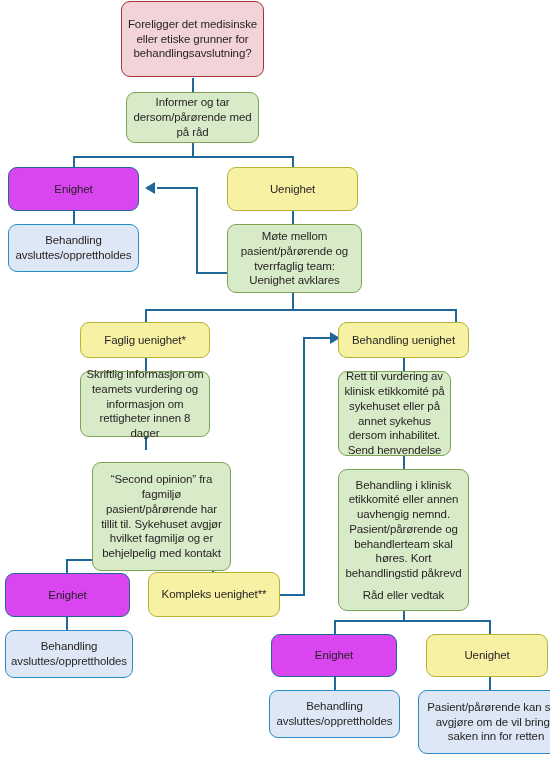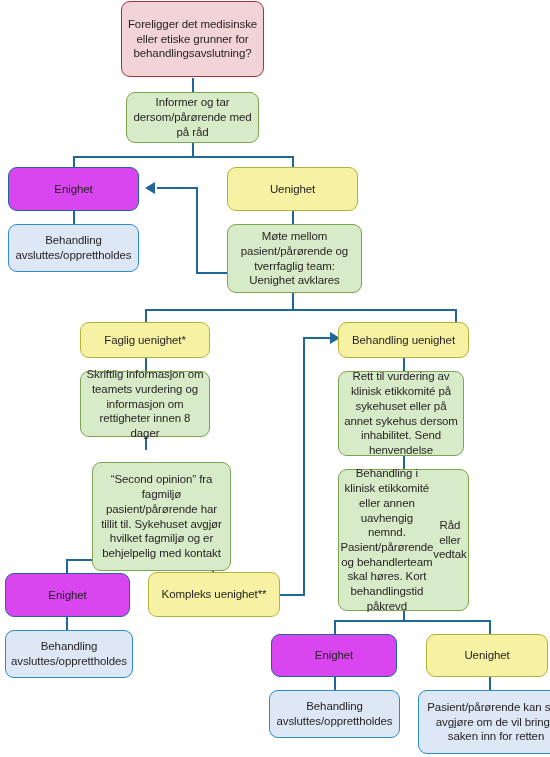--- a/index.html
+++ b/index.html
@@ -144,23 +144,23 @@
   <div class="node n-green" style="left:76px;  top:462px; width:139px; height:109px;margin-left:16px;">“Second opinion” fra fagmiljø pasient/pårørende har tillit til. Sykehuset avgjør hvilket fagmiljø og er behjelpelig med kontakt</div>
 
   <div class="node n-purple" style="left:5px;   top:573px; width:125px; height:44px;">Enighet</div>
 
   <div class="node n-blue" style="left:5px;   top:630px; width:128px; height:48px;">Behandling avsluttes/opprettholdes</div>
 
   <div class="node n-yellow" style="left:148px; top:572px; width:132px; height:45px;">Kompleks uenighet**</div>
 
   <div class="node n-yellow" style="left:338px; top:322px; width:131px; height:36px;">Behandling uenighet</div>
 
-  <div class="node n-green" style="left:338px; top:371px; width:126px; height:85px;">Rett til vurdering av klinisk etikkomité på sykehuset eller på annet sykehus dersom inhabilitet. Send henvendelse</div>
+  <div class="node n-green" style="left:338px; top:371px; width:113px; height:85px;">Rett til vurdering av klinisk etikkomité på sykehuset eller på annet sykehus dersom inhabilitet. Send henvendelse</div>
 
-  <div class="node n-green" style="left:338px; top:469px; width:131px; height:142px; flex-direction:row;">
+  <div class="node n-green" style="left:338px; top:469px; width:131px; height:142px; flex-direction:column;">
     <span class="para">Behandling i klinisk etikkomité eller annen uavhengig nemnd. Pasient/pårørende og behandlerteam skal høres. Kort behandlingstid påkrevd</span>
     <span class="gap"></span>
     <span class="para">Råd eller vedtak</span>
   </div>
 
   <div class="node n-purple" style="left:271px; top:634px; width:126px; height:43px;">Enighet</div>
 
   <div class="node n-blue" style="left:269px; top:690px; width:131px; height:48px;">Behandling avsluttes/opprettholdes</div>
 
   <div class="node n-yellow" style="left:426px; top:634px; width:122px; height:43px;">Uenighet</div>

